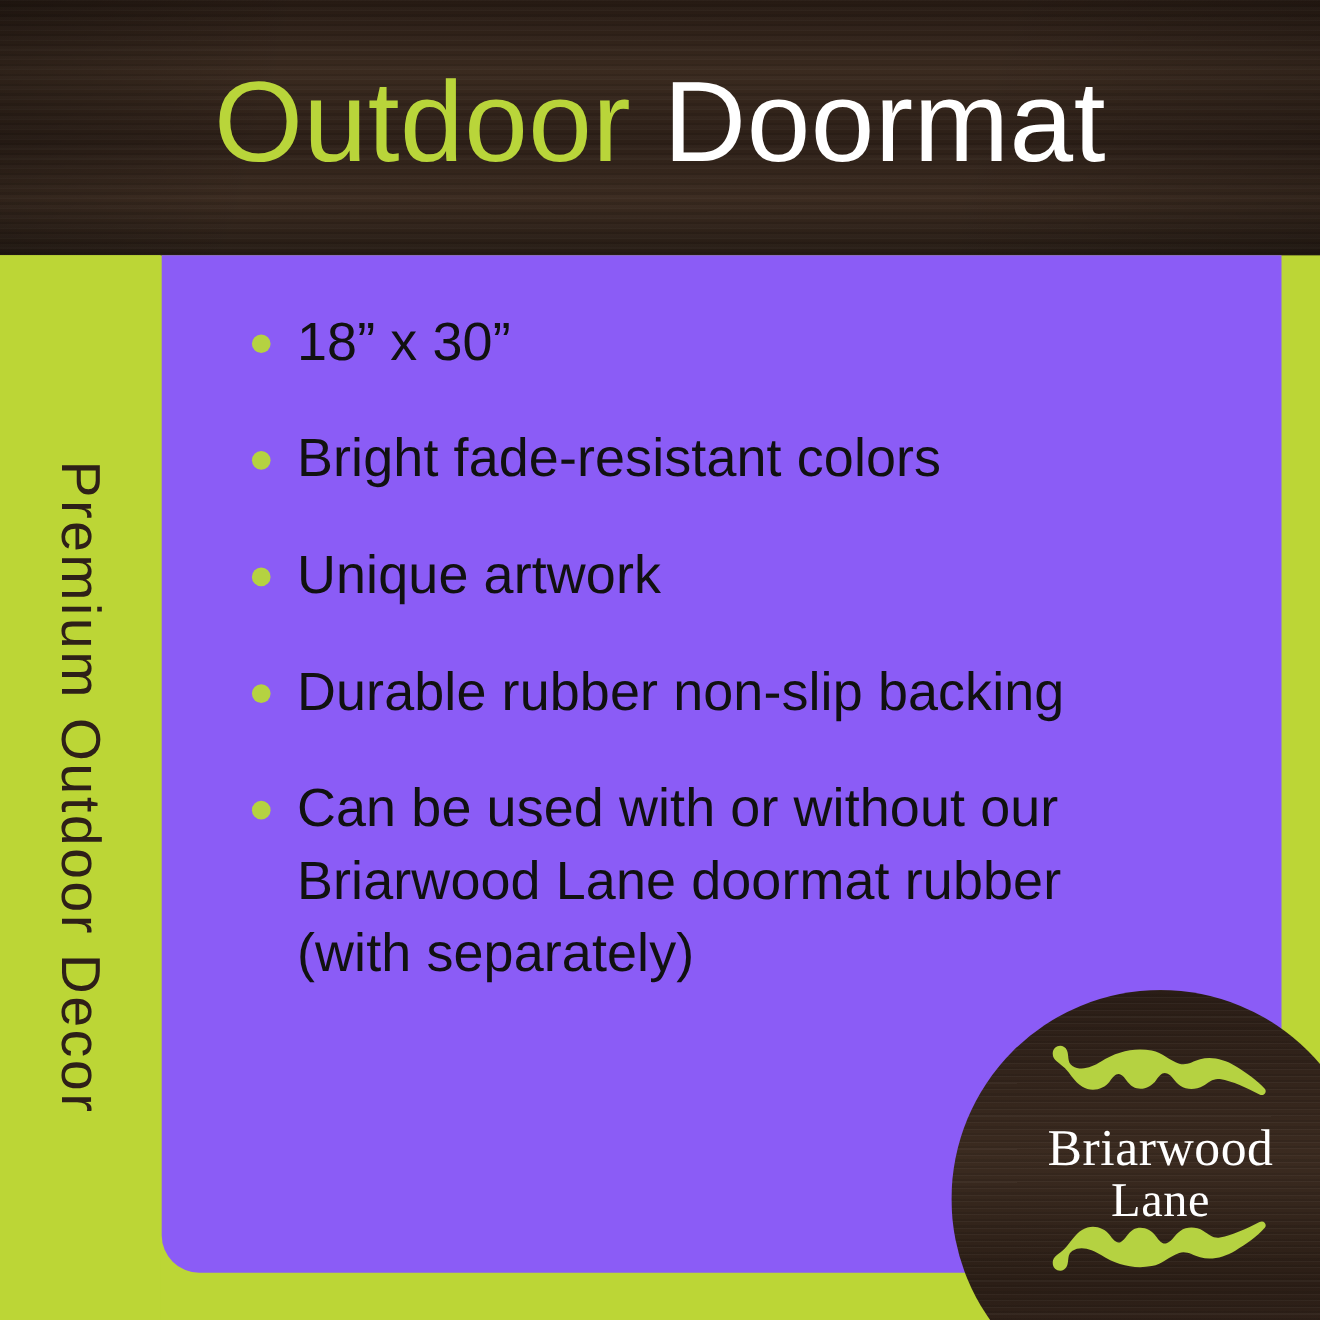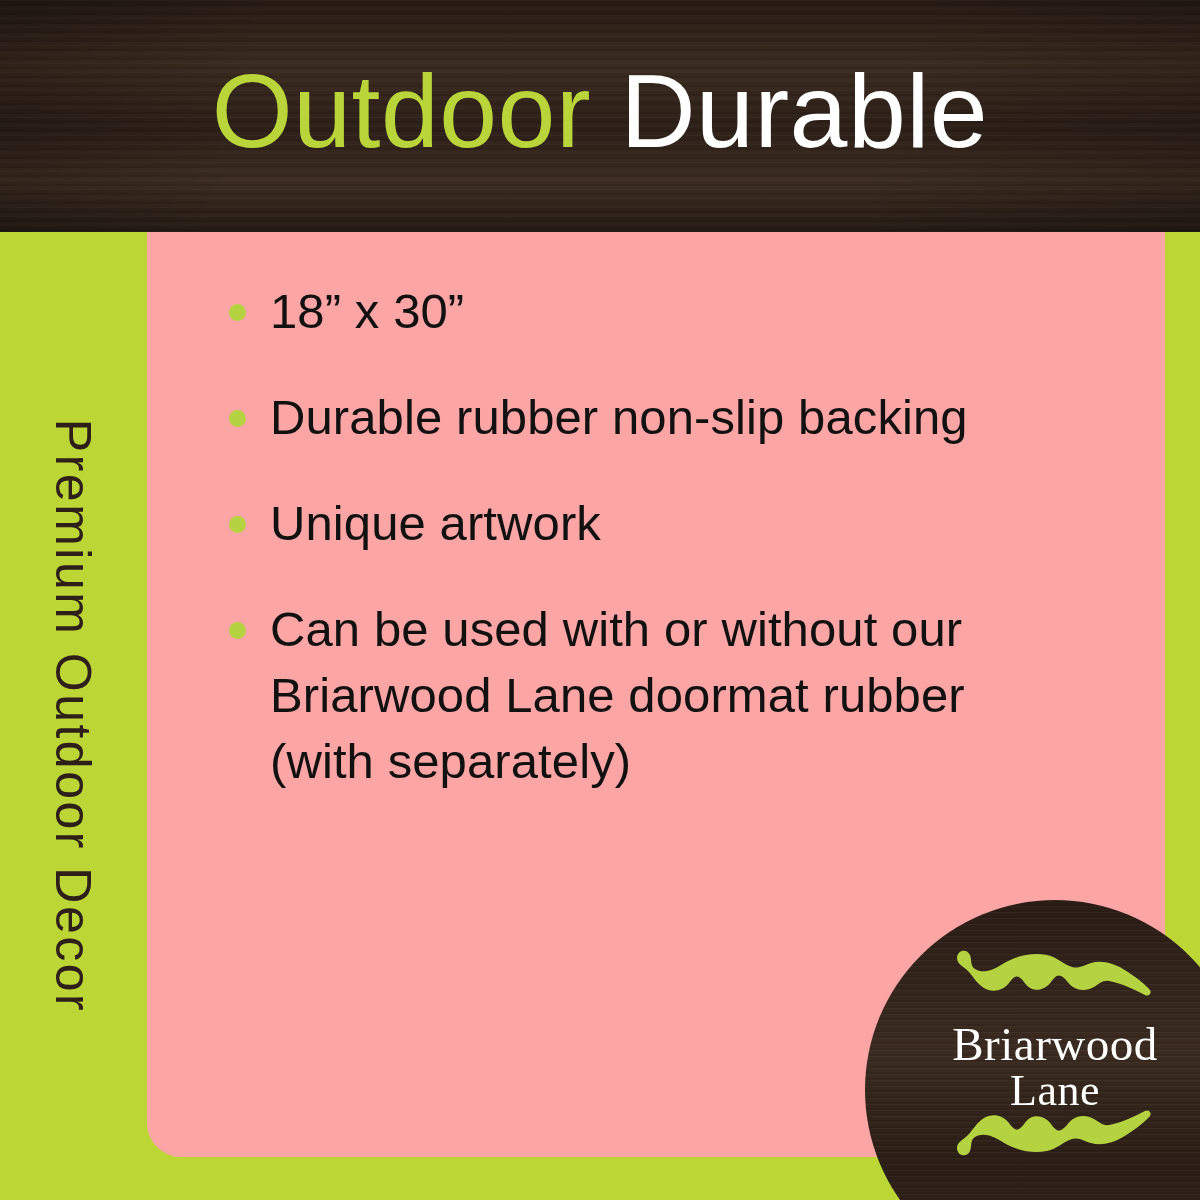--- a/index.html
+++ b/index.html
@@ -88,21 +88,21 @@
     letter-spacing: 2.5px;
   }
 
   
   #card {
     position: absolute;
     left: 147px;
     top: 232px;
     width: 1018px;
     height: 925px;
-    background: #fca5a5;
+    background: #8b5cf6;
     border-bottom-left-radius: 34px;
     overflow: hidden;
   }
 
   #feature-list {
     position: absolute;
     left: 0;
     top: 46px;
     width: 100%;
     list-style: none;
@@ -201,50 +201,56 @@
     white-space: nowrap;
   }
 </style>
 </head>
 <body>
 
 <div id="canvas">
 
   <div id="header">
     <div id="header-title">
-      <span class="title-green">Outdoor </span><span class="title-white">Durable</span>
+      <span class="title-green">Outdoor </span><span class="title-white">Doormat</span>
     </div>
   </div>
 
   <div id="sidebar">
     <div id="sidebar-label">Premium Outdoor Decor</div>
   </div>
 
   <div id="card">
     <ul id="feature-list">
 
       <li class="feature-item">
         <span class="feature-bullet"></span>
         <span class="feature-text">
           <span class="feature-line">18” x 30”</span>
         </span>
       </li>
 
+      <li class="feature-item">
+        <span class="feature-bullet"></span>
+        <span class="feature-text">
+          <span class="feature-line">Bright fade-resistant colors</span>
+        </span>
+      </li>
+
+      <li class="feature-item">
+        <span class="feature-bullet"></span>
+        <span class="feature-text">
+          <span class="feature-line">Unique artwork</span>
+        </span>
+      </li>
 
       <li class="feature-item">
         <span class="feature-bullet"></span>
         <span class="feature-text">
           <span class="feature-line">Durable rubber non-slip backing</span>
-        </span>
-      </li>
-
-      <li class="feature-item">
-        <span class="feature-bullet"></span>
-        <span class="feature-text">
-          <span class="feature-line">Unique artwork</span>
         </span>
       </li>
 
       <li class="feature-item">
         <span class="feature-bullet"></span>
         <span class="feature-text">
           <span class="feature-line">Can be used with or without our</span>
           <span class="feature-line">Briarwood Lane doormat rubber</span>
           <span class="feature-line">(with separately)</span>
         </span>

